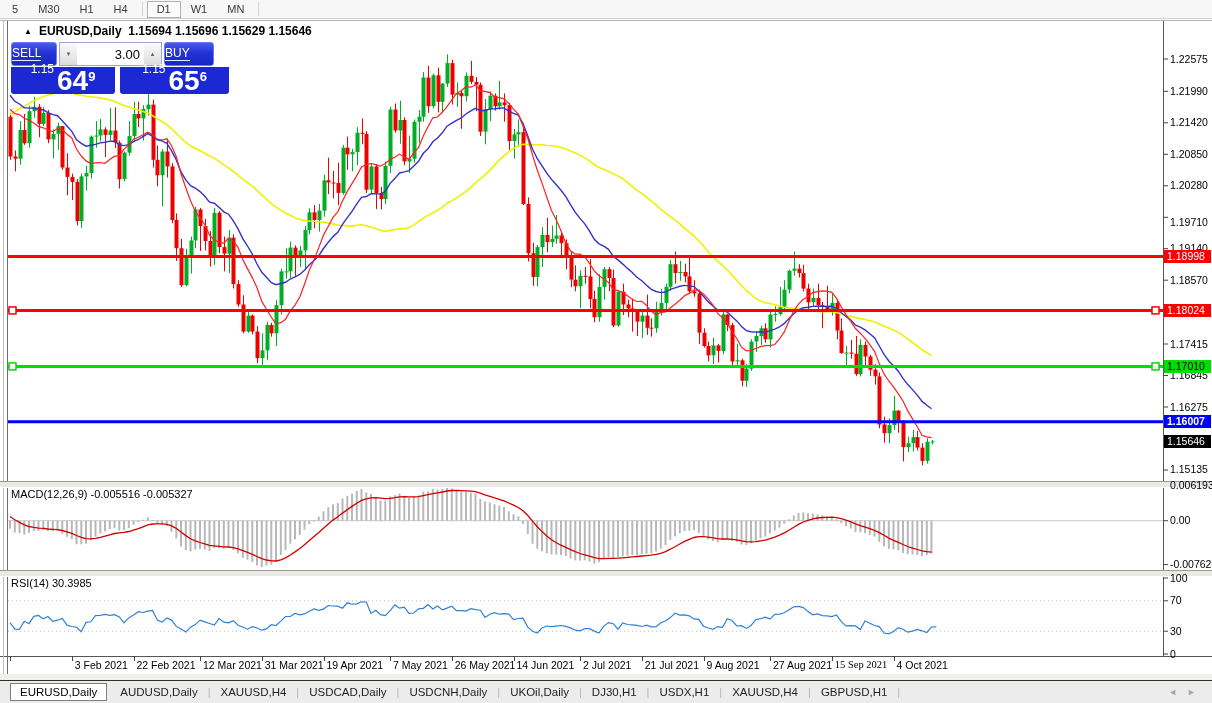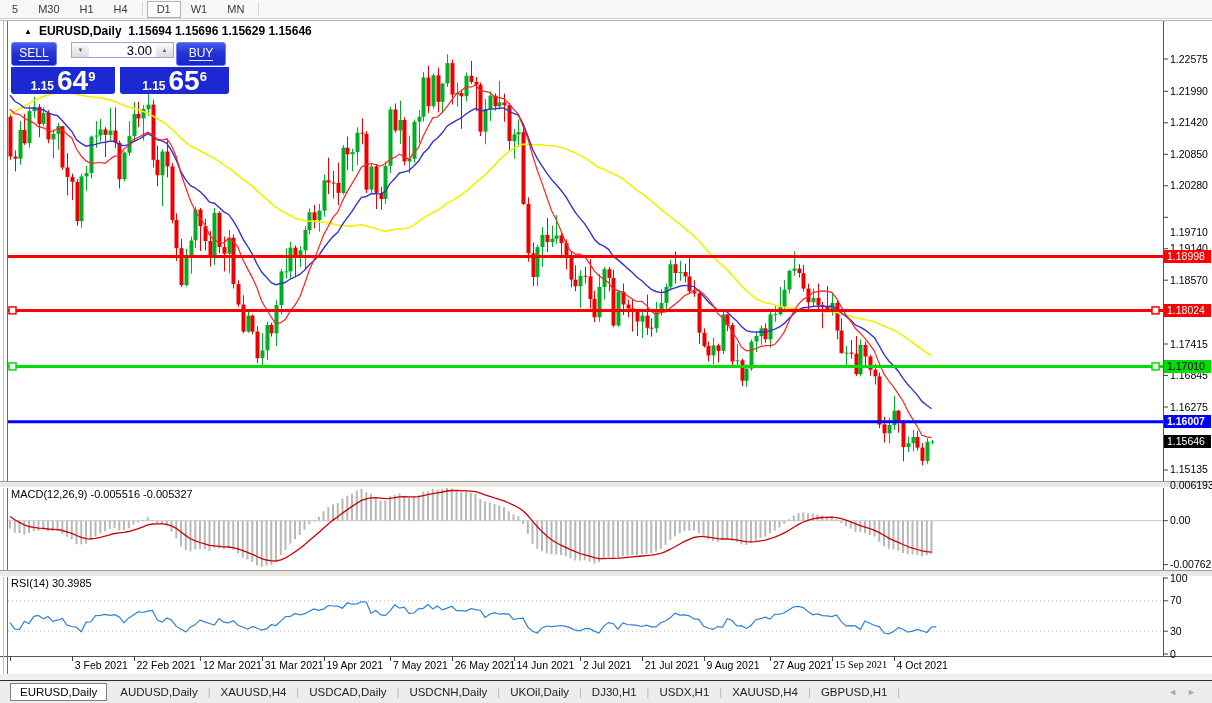--- a/index.html
+++ b/index.html
@@ -17,33 +17,33 @@
   #frame-left-dark{position:absolute;left:7px;top:21px;width:1px;height:653px;background:#6e6e6e;}
   #frame-top{position:absolute;left:0;top:20px;width:1212px;height:1px;background:#b5b5b5;}
   
   #chart-title{position:absolute;left:24px;top:24px;font-size:12px;font-weight:600;color:#000;white-space:nowrap;}
   #chart-title .arrow{font-size:8px;margin-right:7px;vertical-align:1px;}
   
   #trade-panel{position:absolute;left:11px;top:42px;width:218px;}
   #tp-row1{display:flex;height:24px;}
   .tp-btn{background:linear-gradient(180deg,#4a5ae8 0%,#2333d6 45%,#1726c8 100%);
           border:1px solid #6b79ff;border-radius:3px;color:#fff;font-size:12px;
-          display:flex;align-items:center;justify-content:center;box-sizing:border-box;}
+          display:flex;align-items:center;justify-content:flex-start;box-sizing:border-box;}
   .tp-btn span{border-bottom:1px solid #e8ecff;line-height:13px;}
   #sell-btn{width:46px;} #buy-btn{width:50px;margin-left:2px;}
-  #vol-block{display:flex;margin-left:14px;border:1px solid #9aa7d0;box-sizing:border-box;height:16px;background:#fff;}
+  #vol-block{display:flex;margin-left:2px;border:1px solid #9aa7d0;box-sizing:border-box;height:24px;background:#fff;}
   .spin-btn{width:17px;background:linear-gradient(180deg,#fafafa,#dcdcdc);display:flex;align-items:center;
             justify-content:center;font-size:6px;color:#52628a;border:0;}
   #vol-input{width:63px;border:0;outline:none;text-align:right;font-size:13px;padding:0 4px 0 0;
              font-family:"Liberation Sans",sans-serif;color:#000;}
   #tp-row2{display:flex;margin-top:1px;}
   .tp-price{background:#1c28d2;border-radius:0 0 3px 3px;color:#fff;height:27px;display:flex;
             align-items:flex-end;justify-content:center;box-sizing:border-box;padding-bottom:1px;}
   #sell-price{width:104px;} #buy-price{width:109px;margin-left:5px;}
-  .tp-small{font-size:12px;font-weight:700;margin:0 3px 0 0;}
+  .tp-small{font-size:12px;font-weight:400;margin:0 3px 17px 0;}
   .tp-big{font-size:28px;font-weight:700;line-height:25px;}
   .tp-sup{font-size:13px;font-weight:700;position:relative;top:-9px;}
   
   .panel-sep{position:absolute;left:0;width:1212px;height:5px;background:#ebe9e4;
              border-top:1px solid #9a9a9a;border-bottom:1px solid #ffffff;box-sizing:content-box;}
   
   .ind-label{position:absolute;left:11px;font-size:11px;color:#000;white-space:nowrap;}
   .ax-label{position:absolute;left:1170px;font-size:10.5px;color:#000;height:13px;line-height:13px;}
   .px-box{position:absolute;left:1164px;width:47px;height:13px;line-height:13px;font-size:10.5px;
           padding-left:3px;box-sizing:border-box;white-space:nowrap;}
@@ -766,21 +766,21 @@
 
 <div class="ind-label" style="top:488px;">MACD(12,26,9) -0.005516 -0.005327</div>
 <div class="ind-label" style="top:577px;">RSI(14) 30.3985</div>
 
 <div id="axis-labels">
     <div class="ax-label" style="top: 52.5px;">1.22575</div>
     <div class="ax-label" style="top: 84.8154px;">1.21990</div>
     <div class="ax-label" style="top: 116.302px;">1.21420</div>
     <div class="ax-label" style="top: 147.789px;">1.20850</div>
     <div class="ax-label" style="top: 179.276px;">1.20280</div>
-    <div class="ax-label" style="top: 226px; text-align: center;">1.19710</div>
+    <div class="ax-label" style="top: 216px; text-align: center;">1.19710</div>
     <div class="ax-label" style="top: 242.249px;">1.19140</div>
     <div class="ax-label" style="top: 273.736px;">1.18570</div>
     <div class="ax-label" style="top: 337.538px;">1.17415</div>
     <div class="ax-label" style="top: 369.025px;">1.16845</div>
     <div class="ax-label" style="top: 400.512px;">1.16275</div>
     <div class="ax-label" style="top: 463.486px;">1.15135</div>
     <div class="ax-label" style="top: 478.59px;">0.006193</div>
     <div class="ax-label" style="top: 514.22px;">0.00</div>
     <div class="ax-label" style="top: 558.065px;">-0.007621</div>
     <div class="ax-label" style="top: 571.5px;">100</div>

